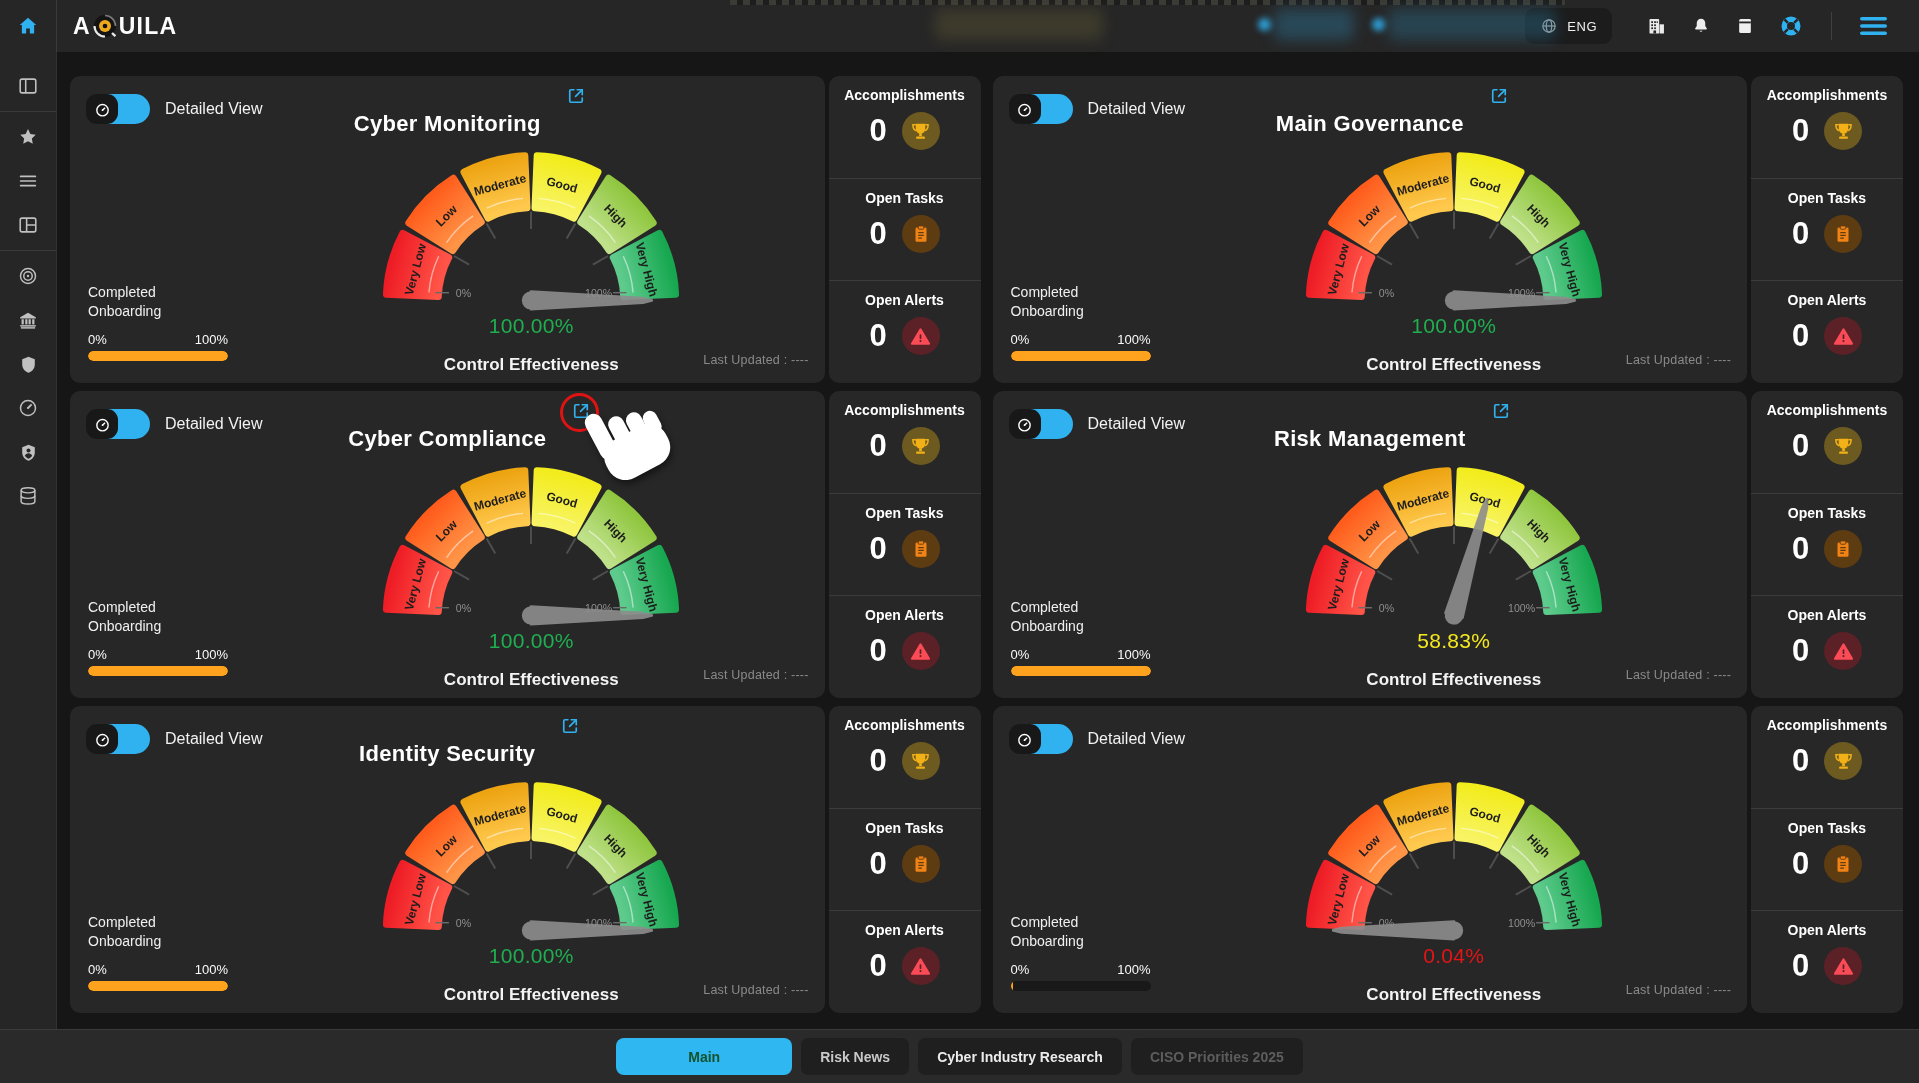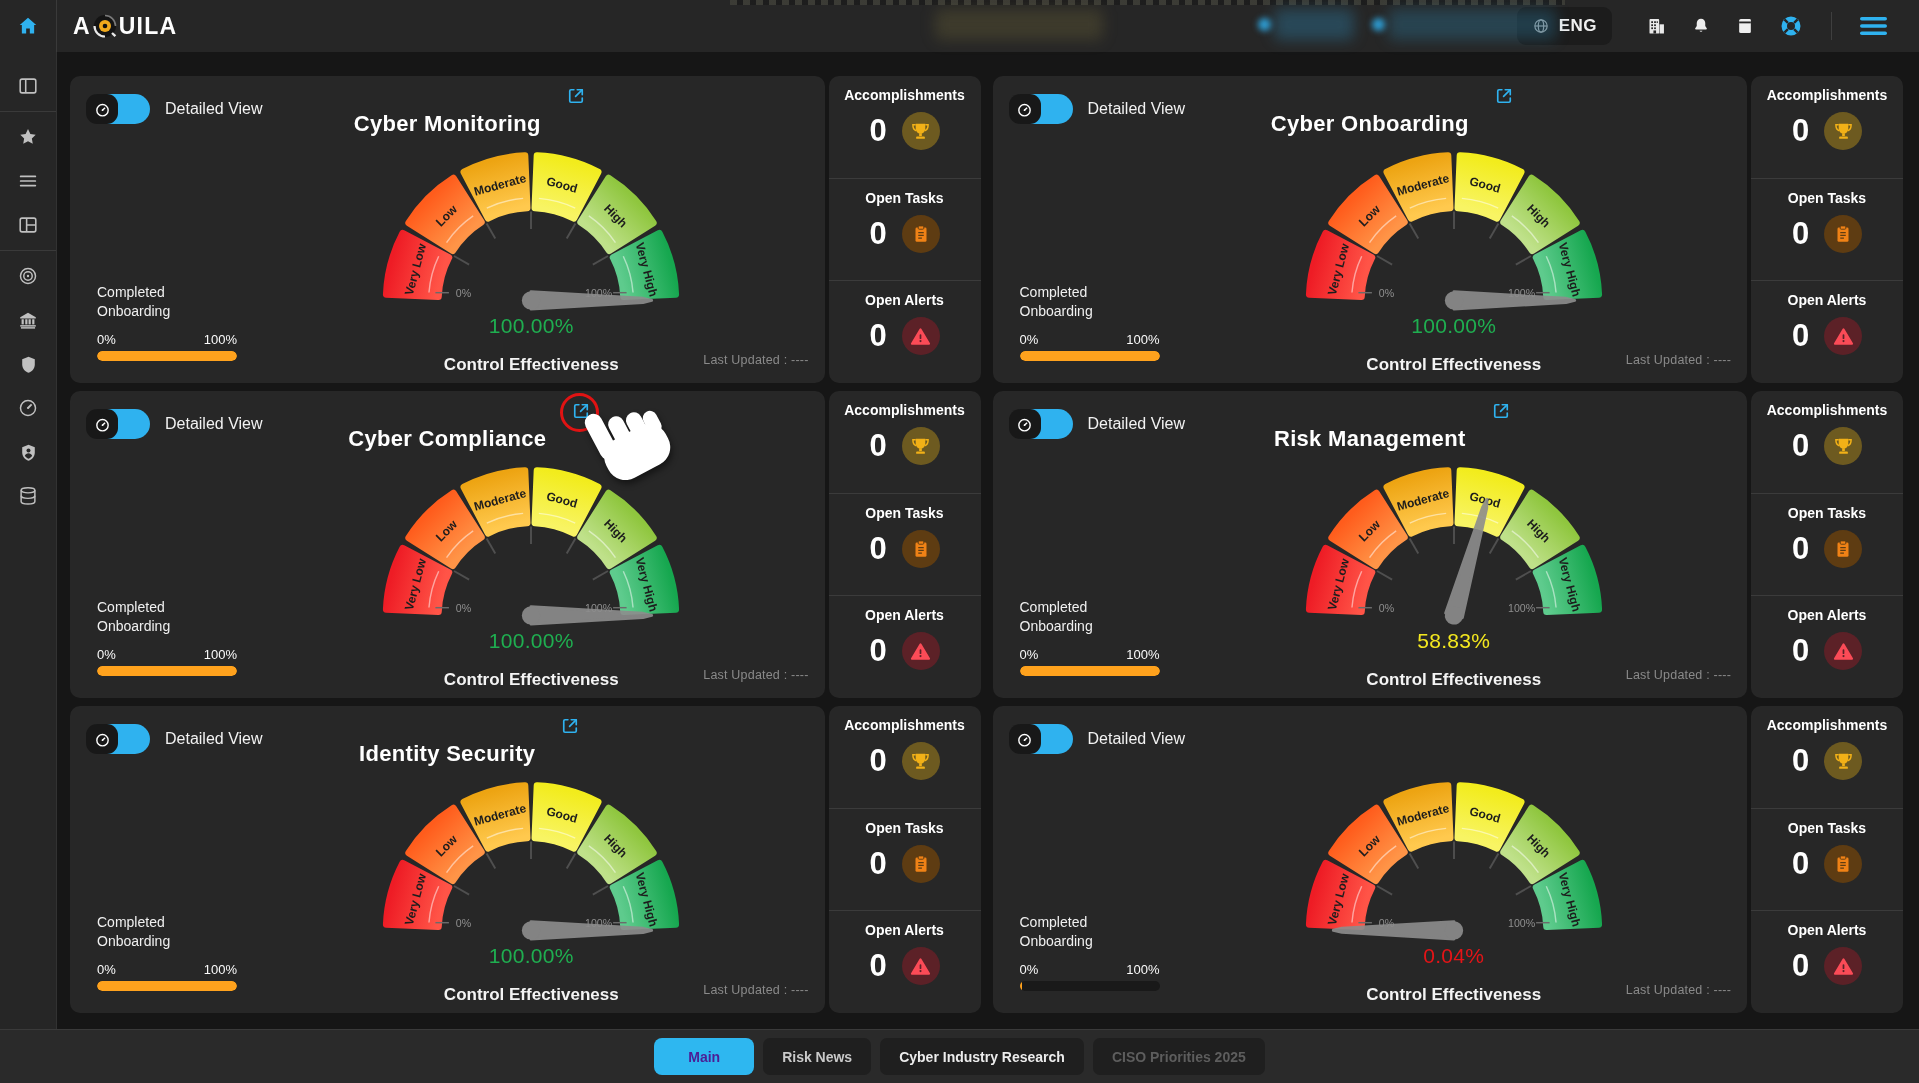--- a/index.html
+++ b/index.html
@@ -5,21 +5,21 @@
   html,body{margin:0;padding:0;background:#161616;width:1919px;height:1083px;overflow:hidden;
     font-family:"Liberation Sans",sans-serif;color:#fff;-webkit-font-smoothing:antialiased;}
   svg{display:block}
   
   .navbar{position:absolute;top:0;left:0;width:1919px;height:52px;background:#262626;z-index:20;display:flex;align-items:center}
   .nav-home{width:56px;height:52px;display:flex;align-items:center;justify-content:center;border-right:1px solid #3a3a3a;cursor:pointer}
   .logo{display:flex;align-items:center;margin-left:16px;font-size:23px;font-weight:700;letter-spacing:1.2px;color:#fdfdfd}
   .logo svg{margin:0 1px}
   .nav-right{margin-left:auto;display:flex;align-items:center;padding-right:20px}
   .lang-pill{display:flex;align-items:center;gap:9px;background:#1c1c1c;border-radius:9px;padding:9px 15px;margin-right:22px}
-  .lang-label{font-size:17px;font-weight:700;color:#f0f0f0;letter-spacing:.5px}
+  .lang-label{font-size:13px;font-weight:400;color:#f0f0f0;letter-spacing:.5px}
   .nav-ic{margin:0 12px;cursor:pointer}
   .nav-divider{width:1px;height:28px;background:#3f3f3f;margin:0 16px}
   .blur-blob{position:absolute;top:9px;height:31px;border-radius:6px;filter:blur(7px)}
   .blur-dot{position:absolute;top:18px;width:13px;height:13px;border-radius:50%;background:#2e9fd6;filter:blur(3px)}
   .redact-strip{position:absolute;top:0;left:730px;width:835px;height:5px;opacity:.55;
     background:repeating-linear-gradient(90deg,#4d4d42 0 7px,#161616 7px 13px)}
   
   .sidebar{position:absolute;top:52px;left:0;bottom:0;width:56px;background:#262626;border-right:1px solid #323232;z-index:15;
     display:flex;flex-direction:column;align-items:center;padding-top:12px}
   .sb-btn{width:56px;height:44px;display:flex;align-items:center;justify-content:center;cursor:pointer}
@@ -41,42 +41,42 @@
   .card-title{margin:16px;font-size:22px;font-weight:800;letter-spacing:.3px;display:inline-block;color:#fff}
   .expand{position:absolute;right:-29px;top:-9px;width:20px;height:20px;cursor:pointer}
   .click-ring{position:absolute;right:-37px;top:-17px;width:33px;height:33px;border:3.5px solid #e01313;border-radius:50%;z-index:4}
   .hand{position:absolute;right:-112px;top:-10px;z-index:6;filter:drop-shadow(2px 4px 3px rgba(0,0,0,.45))}
   
   .gauge-col{position:absolute;top:68px;left:calc(50% - 71px);width:310px;text-align:center}
   .gauge-col svg.gauge-svg{width:310px;height:168px}
   .value{font-size:21px;font-weight:400;margin-top:2px;letter-spacing:.3px}
   .metric{font-size:17px;font-weight:800;color:#f4f4f4;margin-top:17px}
   
-  .onboarding{position:absolute;left:27px;bottom:22px;width:150px}
+  .onboarding{position:absolute;left:18px;bottom:22px;width:150px}
   .ob-label{position:relative;font-size:14px;color:#f0f0f0;line-height:1.35;width:96px}
   .ob-scale{display:flex;justify-content:space-between;font-size:13px;color:#fafafa;margin-top:11px;width:140px}
   .ob-track{width:140px;height:10px;border-radius:5px;background:#191919;margin-top:4px;overflow:hidden}
   .ob-fill{height:100%;background:#ffa21d;border-radius:5px}
   .last-updated{position:absolute;right:16px;bottom:16px;font-size:12.5px;color:#8a8a8a;letter-spacing:.2px}
   
   .stat{flex:1;display:flex;flex-direction:column;align-items:center;padding-top:11px;border-bottom:1px solid #3b3b3b}
   .stat:last-child{border-bottom:none}
   .stat-label{font-size:14px;font-weight:700;color:#fff}
   .stat-valrow{display:flex;align-items:center;gap:15px;margin-top:9px}
   .stat-val{font-size:31px;font-weight:800}
   .badge{width:38px;height:38px;border-radius:50%;display:flex;align-items:center;justify-content:center}
   .badge-trophy{background:#6d5a20}
   .badge-tasks{background:#5e3c12}
   .badge-alerts{background:#5c2127}
   
   .footer{position:absolute;left:0;right:0;bottom:0;height:53px;background:#2a2a2a;border-top:1px solid #3a3a3a;
     display:flex;align-items:center;justify-content:center;gap:9px;z-index:25}
   .tab{height:37px;border-radius:7px;display:flex;align-items:center;justify-content:center;
     font-size:14px;font-weight:700;padding:0 19px;background:#1f1f1f;color:#c9c9c9;cursor:pointer}
-  .tab-main{background:#2eb7f0;color:#4c1d95;padding:0 34px;border-radius:8px}
+  .tab-main{background:#2eb7f0;color:#14532d;padding:0 72px;border-radius:8px}
   .tab-research{color:#ececec}
   .tab-disabled{color:#5d5d5d}
 </style>
 </head>
 <body>
 
 <header class="navbar">
   <div class="nav-home">
     <span>
       <svg width="22" height="22" viewBox="0 0 24 24">
@@ -413,21 +413,21 @@
               <svg width="17" height="17" viewBox="0 0 24 24" fill="none" stroke="#fff" stroke-width="2">
                   <circle cx="12" cy="13" r="8"></circle>
                   <path d="M12 13l3.6-3.6"></path>
                   <circle cx="12" cy="13" r="1.2" fill="#fff" stroke="none"></circle>
                 </svg>
             </span>
           </div>
           <span class="toggle-label">Detailed View</span>
         </div>
         <div class="title-row"><span class="title-inner">
-          <h2 class="card-title">Cyber Onboarding</h2>
+          <h2 class="card-title">Main Governance</h2>
           <span class="expand">
             <svg width="20" height="20" viewBox="0 0 24 24" fill="none" stroke="#2fb2ef" stroke-width="2" stroke-linecap="round" stroke-linejoin="round">
                   <path d="M9.5 4.5H6A1.5 1.5 0 0 0 4.5 6v12A1.5 1.5 0 0 0 6 19.5h12a1.5 1.5 0 0 0 1.5-1.5v-3.5"></path>
                   <path d="M13.5 4.5h6v6"></path>
                   <path d="M19.3 4.7 11.5 12.5"></path>
                 </svg>
           </span>
         </span></div>
         <div class="gauge-col">
           <div>

